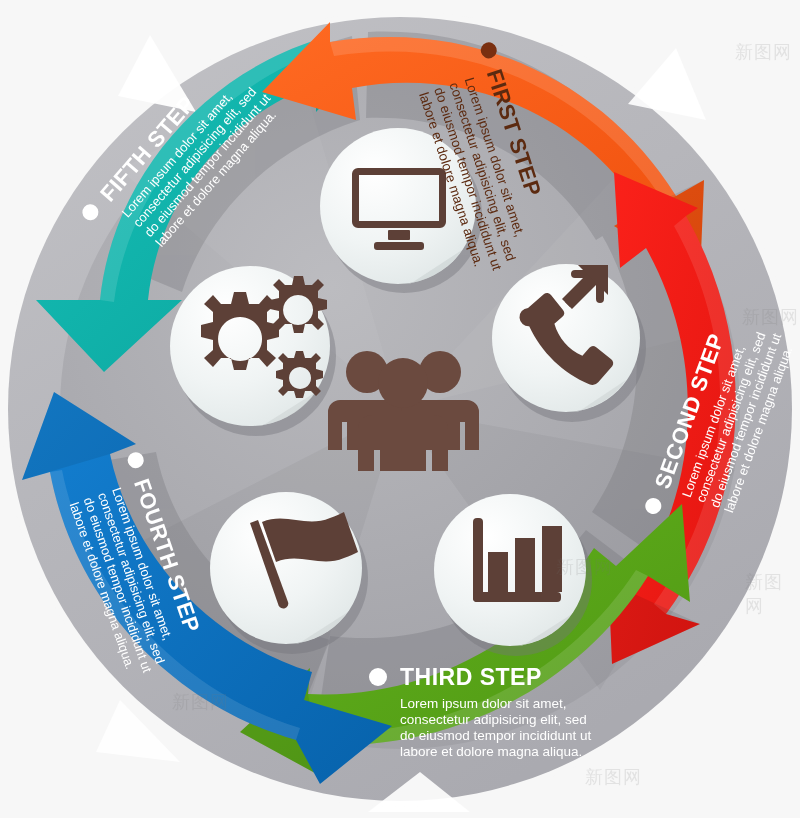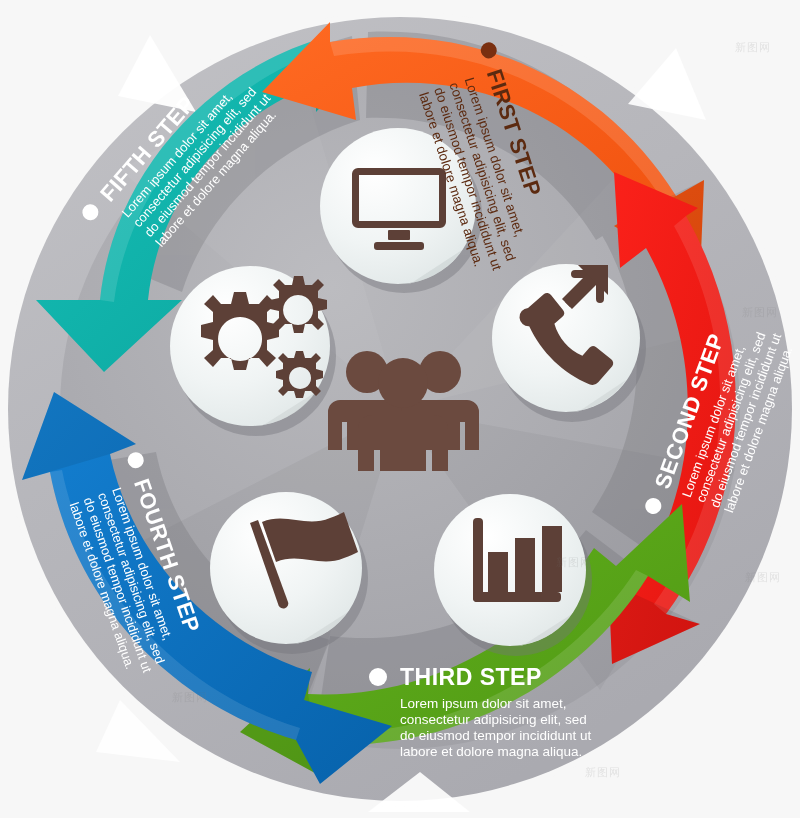--- a/index.html
+++ b/index.html
@@ -35,21 +35,21 @@
     letter-spacing: 0.5px;
   }
   .step-body {
     font-family: "Liberation Sans", sans-serif;
     font-weight: normal;
   }
   .wm {
     position: absolute;
     font-family: "Liberation Sans", sans-serif;
     color: rgba(120,120,120,0.16);
-    font-size: 11px;
+    font-size: 18px;
     letter-spacing: 1px;
     pointer-events: none;
     user-select: none;
   }
 </style>
 </head>
 <body>
 
 <div id="stage">
 

